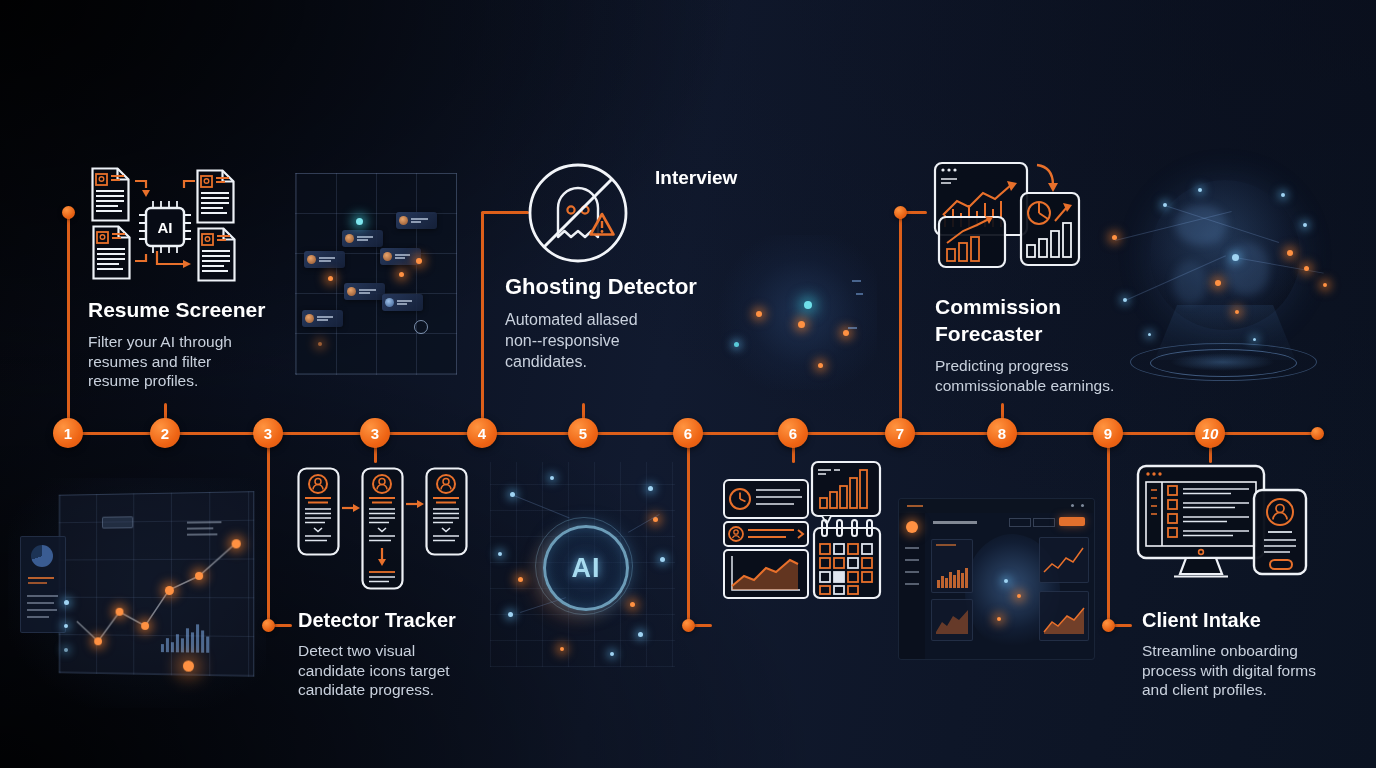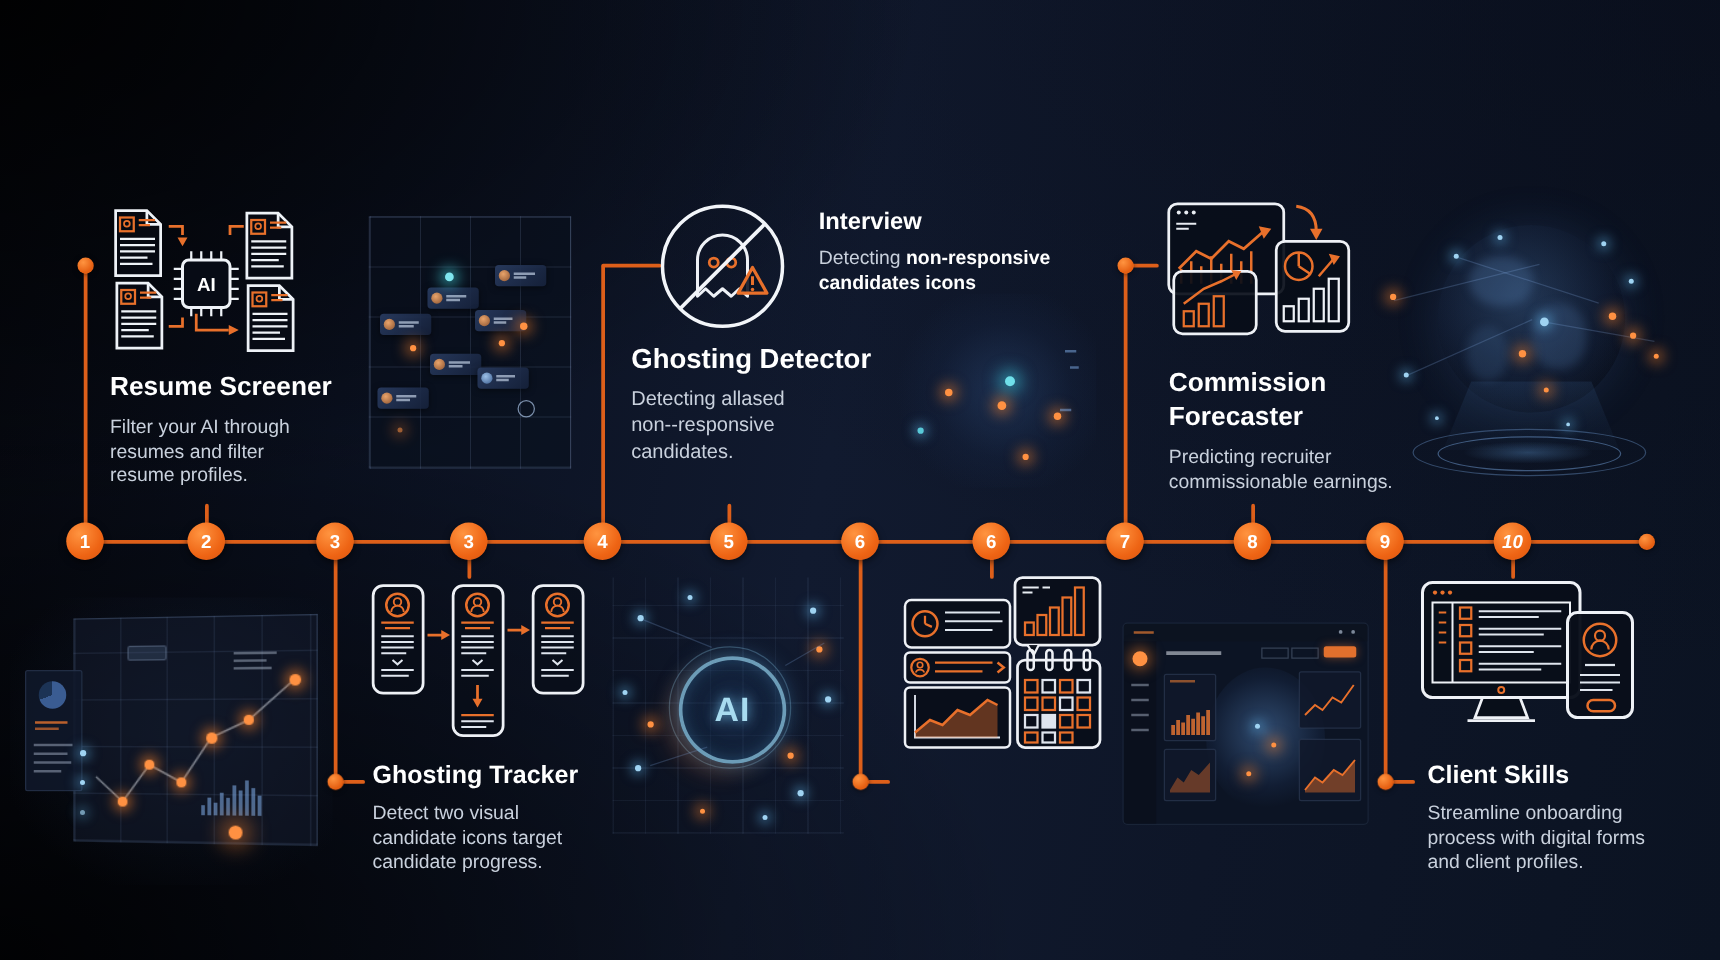--- a/index.html
+++ b/index.html
@@ -254,27 +254,25 @@
     <line x1="86" y1="18" x2="18" y2="86" stroke="#f2f5f9" stroke-width="3"></line>
     <g transform="translate(62,50)">
       <path d="M14,3 L25.5,23.5 H2.5 Z" stroke="#e8702b" stroke-width="2.6" fill="rgba(13,19,34,.9)" stroke-linejoin="round"></path>
       <line x1="14" y1="10" x2="14" y2="17" stroke="#e8702b" stroke-width="2.4"></line>
       <circle cx="14" cy="20.5" r="1.4" fill="#e8702b"></circle>
     </g>
   </svg>
 
   <div class="skill" style="left:655px;top:167px;width:235px;">
     <h3 class="t19">Interview</h3>
-    <p class="d15" style="margin-top:8px;"><span>Detecting </span><span class="bold">non-responsive
-candidates icons</span></p>
   </div>
 
   <div class="skill" style="left:505px;top:274px;width:200px;">
     <h3 class="t22">Ghosting Detector</h3>
-    <p class="d16">Detecting allased
+    <p class="d16">Automated allased
 non--responsive
 candidates.</p>
   </div>
 
   <div class="photo" style="left:712px;top:235px;width:165px;height:155px;background:radial-gradient(circle at 55% 50%, rgba(52,88,142,.38) 0%, rgba(26,46,82,.22) 45%, transparent 72%);">
     <span class="glow-b" style="left:92px;top:66px;width:8px;height:8px;background:#6fe0ea;box-shadow:0 0 13px 5px rgba(60,210,225,.55);"></span>
     <span class="glow-o" style="left:44px;top:76px;width:6px;height:6px;"></span>
     <span class="glow-o" style="left:86px;top:86px;width:7px;height:7px;"></span>
     <span class="glow-o" style="left:131px;top:95px;width:6px;height:6px;"></span>
     <span class="glow-b" style="left:22px;top:107px;width:5px;height:5px;background:#59c9d8;"></span>
@@ -308,21 +306,21 @@
     <rect x="106" y="82" width="8" height="18" stroke="#eef1f6" stroke-width="1.8"></rect>
     <rect x="118" y="74" width="8" height="26" stroke="#eef1f6" stroke-width="1.8"></rect>
     <rect x="130" y="66" width="8" height="34" stroke="#eef1f6" stroke-width="1.8"></rect>
     <path d="M104,8 q16,2 16,20" stroke="#e8702b" stroke-width="2.4"></path>
     <polygon points="115,26 125,26 120,35" fill="#e8702b"></polygon>
   </svg>
 
   <div class="skill" style="left:935px;top:293px;width:220px;">
     <h3 class="t21">Commission
 Forecaster</h3>
-    <p class="d15">Predicting recruiter
+    <p class="d15">Predicting progress
 commissionable earnings.</p>
   </div>
 
   <div class="photo" style="left:1095px;top:165px;width:255px;height:245px;">
     <div class="abs" style="left:55px;top:15px;width:150px;height:150px;border-radius:50%;background:radial-gradient(circle at 45% 40%, rgba(84,134,196,.32), rgba(42,72,122,.16) 55%, transparent 74%);box-shadow:0 0 34px rgba(64,114,184,.18);"></div>
     <div class="abs" style="left:80px;top:40px;width:52px;height:40px;border-radius:50%;background:rgba(104,154,214,.22);filter:blur(4px);"></div>
     <div class="abs" style="left:130px;top:78px;width:44px;height:52px;border-radius:45%;background:rgba(104,154,214,.18);filter:blur(4px);"></div>
     <div class="abs" style="left:78px;top:96px;width:34px;height:44px;border-radius:50%;background:rgba(104,154,214,.15);filter:blur(4px);"></div>
     <div class="abs" style="left:55px;top:140px;width:150px;height:55px;background:linear-gradient(to bottom, rgba(74,124,184,.14), rgba(74,124,184,.03));clip-path:polygon(18% 0,82% 0,97% 100%,3% 100%);"></div>
     <div class="abs" style="left:35px;top:178px;width:185px;height:36px;border:1px solid rgba(124,172,232,.35);border-radius:50%;"></div>
@@ -424,21 +422,21 @@
       <path d="M16,60 l4,3.5 l4,-3.5" stroke="#dfe5ee" stroke-width="1.6"></path>
       <path d="M7,68 h26 M7,72.5 h22" stroke="#dfe5ee" stroke-width="1.6"></path>
     </g>
     <line x1="46" y1="42" x2="58" y2="42" stroke="#e8702b" stroke-width="2.2"></line>
       <polygon points="57,38 57,46 64,42" fill="#e8702b"></polygon>
     <line x1="110" y1="38" x2="122" y2="38" stroke="#e8702b" stroke-width="2.2"></line>
       <polygon points="121,34 121,42 128,38" fill="#e8702b"></polygon>
   </svg>
 
   <div class="skill" style="left:298px;top:609px;width:200px;">
-    <h3 class="t20">Ghosting Tracker</h3>
+    <h3 class="t20">Detector Tracker</h3>
     <p class="d15">Detect two visual
 candidate icons target
 candidate progress.</p>
   </div>
 
   <div class="photo" style="left:490px;top:462px;width:185px;height:205px;background-image:repeating-linear-gradient(0deg, rgba(100,126,166,.1) 0 1px, transparent 1px 26px),repeating-linear-gradient(90deg, rgba(100,126,166,.1) 0 1px, transparent 1px 26px);">
     <div class="abs" style="left:45px;top:55px;width:96px;height:96px;border-radius:50%;border:1px solid rgba(140,200,230,.3);"></div>
     <div class="abs" style="left:53px;top:63px;width:80px;height:80px;border-radius:50%;border:3px solid rgba(140,200,230,.75);background:radial-gradient(circle, rgba(30,60,100,.55), rgba(10,20,40,.25));box-shadow:0 0 18px rgba(80,160,220,.5), inset 0 0 14px rgba(80,160,220,.35), -10px 8px 18px rgba(240,120,40,.22);display:flex;align-items:center;justify-content:center;">
       <span style="color:#a8dcf0;font-size:27px;font-weight:700;letter-spacing:1px;text-shadow:0 0 9px rgba(120,200,240,.85);">AI</span>
     </div>
@@ -579,19 +577,19 @@
     <rect x="118" y="26" width="52" height="84" rx="8" stroke="#eef1f6" stroke-width="2.4" fill="rgba(9,14,26,.97)"></rect>
     <circle cx="144" cy="48" r="13" stroke="#e8702b" stroke-width="2"></circle>
     <circle cx="144" cy="44.5" r="4" stroke="#e8702b" stroke-width="1.7"></circle>
     <path d="M137,55.5 a7,7 0 0 1 14,0" stroke="#e8702b" stroke-width="1.7"></path>
     <path d="M132,68 h24" stroke="#dfe5ee" stroke-width="1.8"></path>
     <path d="M128,76 h32 M128,82 h32 M128,88 h26" stroke="#dfe5ee" stroke-width="1.5"></path>
     <rect x="134" y="96" width="22" height="9" rx="4.5" stroke="#e8702b" stroke-width="2"></rect>
   </svg>
 
   <div class="skill" style="left:1142px;top:609px;width:210px;">
-    <h3 class="t20">Client Skills</h3>
+    <h3 class="t20">Client Intake</h3>
     <p class="d15">Streamline onboarding
 process with digital forms
 and client profiles.</p>
   </div>
 
 </div>
 
 </body></html>

